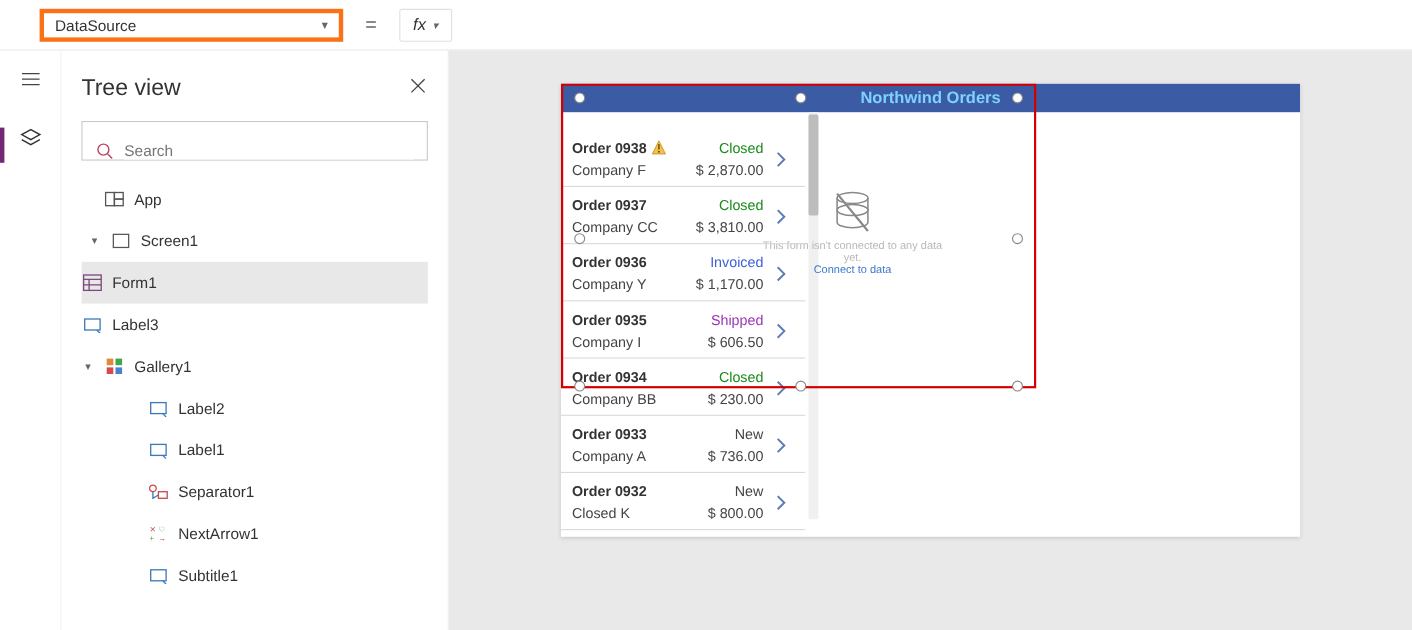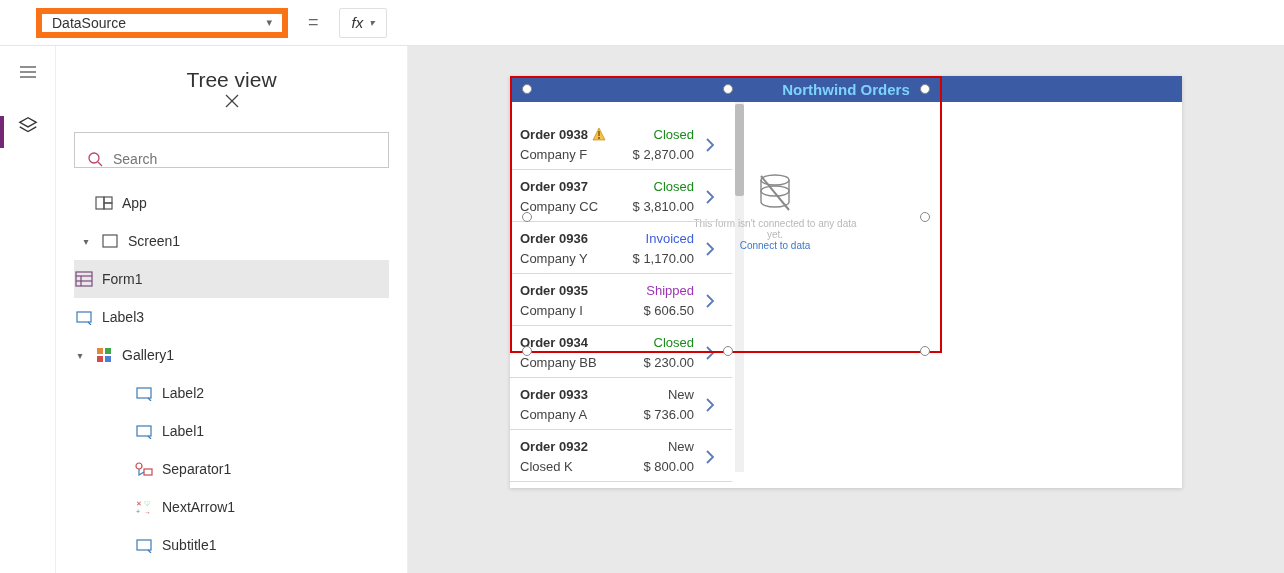--- a/index.html
+++ b/index.html
@@ -1,34 +1,34 @@
 <!DOCTYPE html>
 <html><head>
 <meta charset="utf-8">
 <style>
   *{box-sizing:border-box;margin:0;padding:0;font-family:"Segoe UI",Arial,sans-serif;}
   body{background:#fff;overflow:hidden;width:1284px;height:573px;position:relative;color:#333;}
 
   
   .formula-bar{height:46px;border-bottom:1px solid #e5e5e5;display:flex;align-items:center;padding:0 8px 0 36px;gap:14px;}
-  .prop-select{width:252px;height:30px;border:6px solid #f97316;display:flex;align-items:center;justify-content:space-between;padding:0 10px;font-size:14px;background:#fff;cursor:pointer;}
+  .prop-select{width:276px;height:30px;border:4px solid #f97316;display:flex;align-items:center;justify-content:space-between;padding:0 10px;font-size:14px;background:#fff;cursor:pointer;}
   .prop-select .chev{color:#666;font-size:11px;}
   .eq{font-size:18px;color:#666;padding:0 6px;}
   .fx-pill{height:30px;border:1px solid #e0e0e0; border-radius:2px;display:flex;align-items:center;padding:0 12px;font-style:italic;font-size:15px;gap:6px;color:#333;cursor:pointer;}
   .fx-pill .chev{font-size:10px;color:#666;}
   .formula-input{flex:1;height:30px;border:none;outline:none;font-size:14px;padding:0 8px;}
 
   
   .left-rail{position:absolute;left:0;top:46px;bottom:0;width:56px;border-right:1px solid #eee;display:flex;flex-direction:column;align-items:center;padding-top:14px;gap:30px;background:#fff;}
   .rail-btn{width:24px;height:24px;display:flex;align-items:center;justify-content:center;cursor:pointer;}
   .rail-active-bar{position:absolute;left:0;top:70px;width:4px;height:32px;background:#742774;}
 
   
   .tree-panel{position:absolute;left:56px;top:46px;bottom:0;width:352px;border-right:1px solid #eee;display:flex;flex-direction:column;padding:22px 18px 0 18px;background:#fff;}
-  .tree-hdr{display:flex;align-items:center;justify-content:space-between;margin-bottom:18px;flex-direction:column;}
+  .tree-hdr{display:flex;align-items:center;justify-content:space-between;margin-bottom:18px;}
   .tree-hdr h1{font-weight:400;font-size:21px;}
   .tree-close{cursor:pointer;color:#444;}
   .search-box{height:36px;border:1px solid #c9c9c9;display:flex;align-items:flex-end;gap:10px;padding:0 12px;margin-bottom:16px;}
   .search-box input{border:none;outline:none;flex:1;font-size:14px;}
   .search-box svg{color:#888;}
 
   .tree-scroll{flex:1;overflow-y:auto;position:relative;}
   .tree-scroll::-webkit-scrollbar{width:8px;}
   .tree-scroll::-webkit-scrollbar-thumb{background:#d0d0d0;border-radius:4px;}
   .tree-row{display:flex;align-items:center;height:38px;font-size:14px;color:#333;cursor:pointer;gap:8px;white-space:nowrap;}

